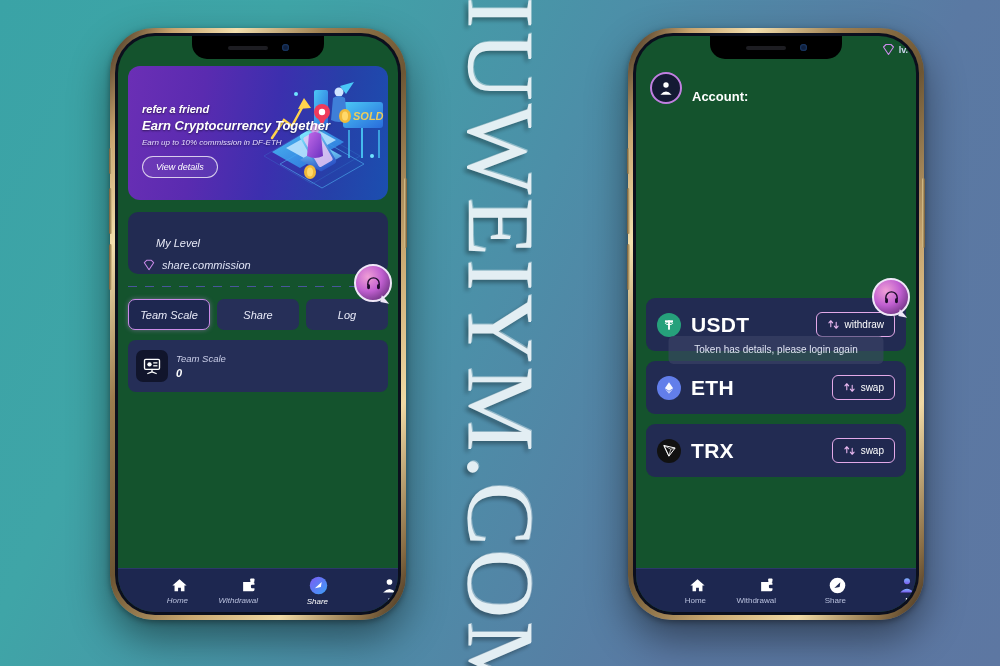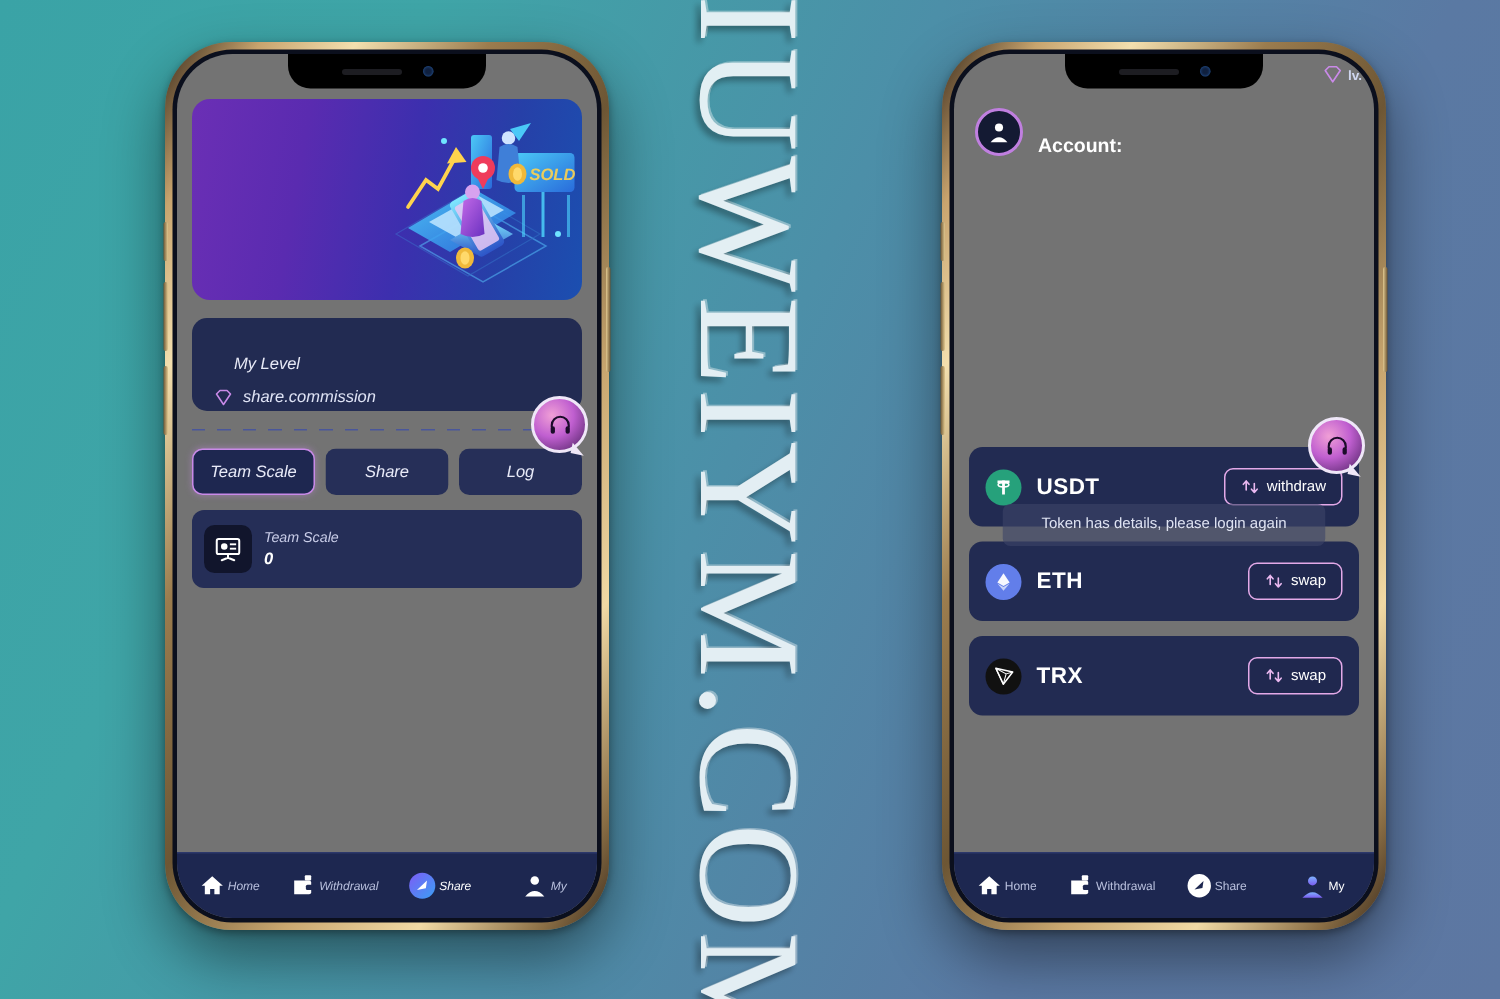--- a/index.html
+++ b/index.html
@@ -34,21 +34,21 @@
   }
   .phone.left { left:110px;font-style:italic; }
   .phone.right{ left:628px; }
   .bezel{
     width:100%; height:100%; border-radius:40px;
     background:#0b0f1d; padding:3px;
     position:relative; overflow:hidden;
   }
   .screen{
     width:100%; height:100%; border-radius:37px;
-    background:#737373; overflow:hidden; position:relative;
+    background:#14532d; overflow:hidden; position:relative;
   }
   .notch{
     position:absolute; left:50%; top:0; transform:translateX(-50%);
     width:132px; height:23px; background:#000;
     border-bottom-left-radius:15px; border-bottom-right-radius:15px;
     z-index:40; display:flex; align-items:center; justify-content:center; gap:14px;
   }
   .speaker{ width:40px; height:4px; border-radius:3px; background:#1d1d22; }
   .cam{ width:7px; height:7px; border-radius:50%; background:#10203e; box-shadow:inset 0 0 2px #2a60a8; }
   .sidebtn{
@@ -127,21 +127,21 @@
     display:flex; align-items:center; gap:3px;
   }
   .gem-badge .gtxt{ color:#cfd6ef; font-size:9px; font-weight:bold; }
 
   
   .token-row{
     margin-top:10px; height:53px; border-radius:9px; background:#222b52;
     display:flex; align-items:center; padding:0 11px;
   }
   .tk-ico{ width:24px; height:24px; border-radius:50%; display:flex; align-items:center; justify-content:center; }
-  .tk-name{ color:#fff; font-size:15px; font-weight:bold; margin-left:10px; flex:1; letter-spacing:.3px; }
+  .tk-name{ color:#fff; font-size:21px; font-weight:bold; margin-left:10px; flex:1; letter-spacing:.3px; }
   .tk-btn{
     display:flex; align-items:center; gap:5px;
     padding:5px 10px; border-radius:6px; background:#20284f;
     border:1.2px solid #e3a9e8; color:#fff; font-size:10px;
   }
 
   
   .toast{
     position:absolute; left:50%; top:300px; transform:translateX(-50%);
     width:215px; padding:7px 10px; border-radius:5px;
@@ -165,21 +165,21 @@
   }
   .cb-left{ right:6px; top:228px; }
   .cb-right{ right:6px; top:242px; }
 
   
   .nav{
     position:absolute; left:0; right:0; bottom:0; height:44px;
     background:#1d2750; display:flex; align-items:center;
     border-top:1px solid #2c386a; z-index:20;
   }
-  .nav-item{ flex:1; display:flex; flex-direction:row; align-items:center; justify-content:center; gap:2px; }
+  .nav-item{ flex:1; display:flex; flex-direction:column; align-items:flex-end; justify-content:center; gap:2px; }
   .nav-lbl{ font-size:8px; color:#b9c0dd; }
   .nav-item.active .nav-lbl{ color:#fff; }
 </style>
 </head>
 <body>
 
 <div class="watermark">JIUWEIYM.COM</div>
 
 <div class="phone left">
   <div class="sidebtn sb1"></div>
@@ -247,20 +247,26 @@
               <ellipse cx="133" cy="48" rx="3" ry="4.5" fill="#ffd96b"></ellipse>
             </g>
             <g>
               <ellipse cx="98" cy="104" rx="6" ry="7" fill="#f0b93a"></ellipse>
               <ellipse cx="98" cy="104" rx="3" ry="4.5" fill="#ffd96b"></ellipse>
             </g>
             <polygon points="128,18 142,14 134,26" fill="#4fd8ff" opacity=".9"></polygon>
             <circle cx="84" cy="26" r="2" fill="#6fe4ff"></circle>
             <circle cx="160" cy="88" r="2" fill="#6fe4ff"></circle>
           </svg>
+          <div class="banner-txt">
+            <div class="ban-l1">refer a friend</div>
+            <div class="ban-l2">Earn Cryptocurrency Together</div>
+            <div class="ban-l3">Earn up to 10% commission in DF-ETH</div>
+            <div class="ban-btn">View details</div>
+          </div>
         </div>
 
         <div class="level-card">
           <div class="lv-title">My Level</div>
           <div class="lv-row">
             <svg width="14" height="14" viewBox="0 0 24 24">
               <path d="M4 8 L8 4 H16 L20 8 L12 20 Z" fill="none" stroke="#c98ae8" stroke-width="1.8" stroke-linejoin="round"></path>
             </svg>
             <span class="lv-sub">share.commission</span>
           </div>

